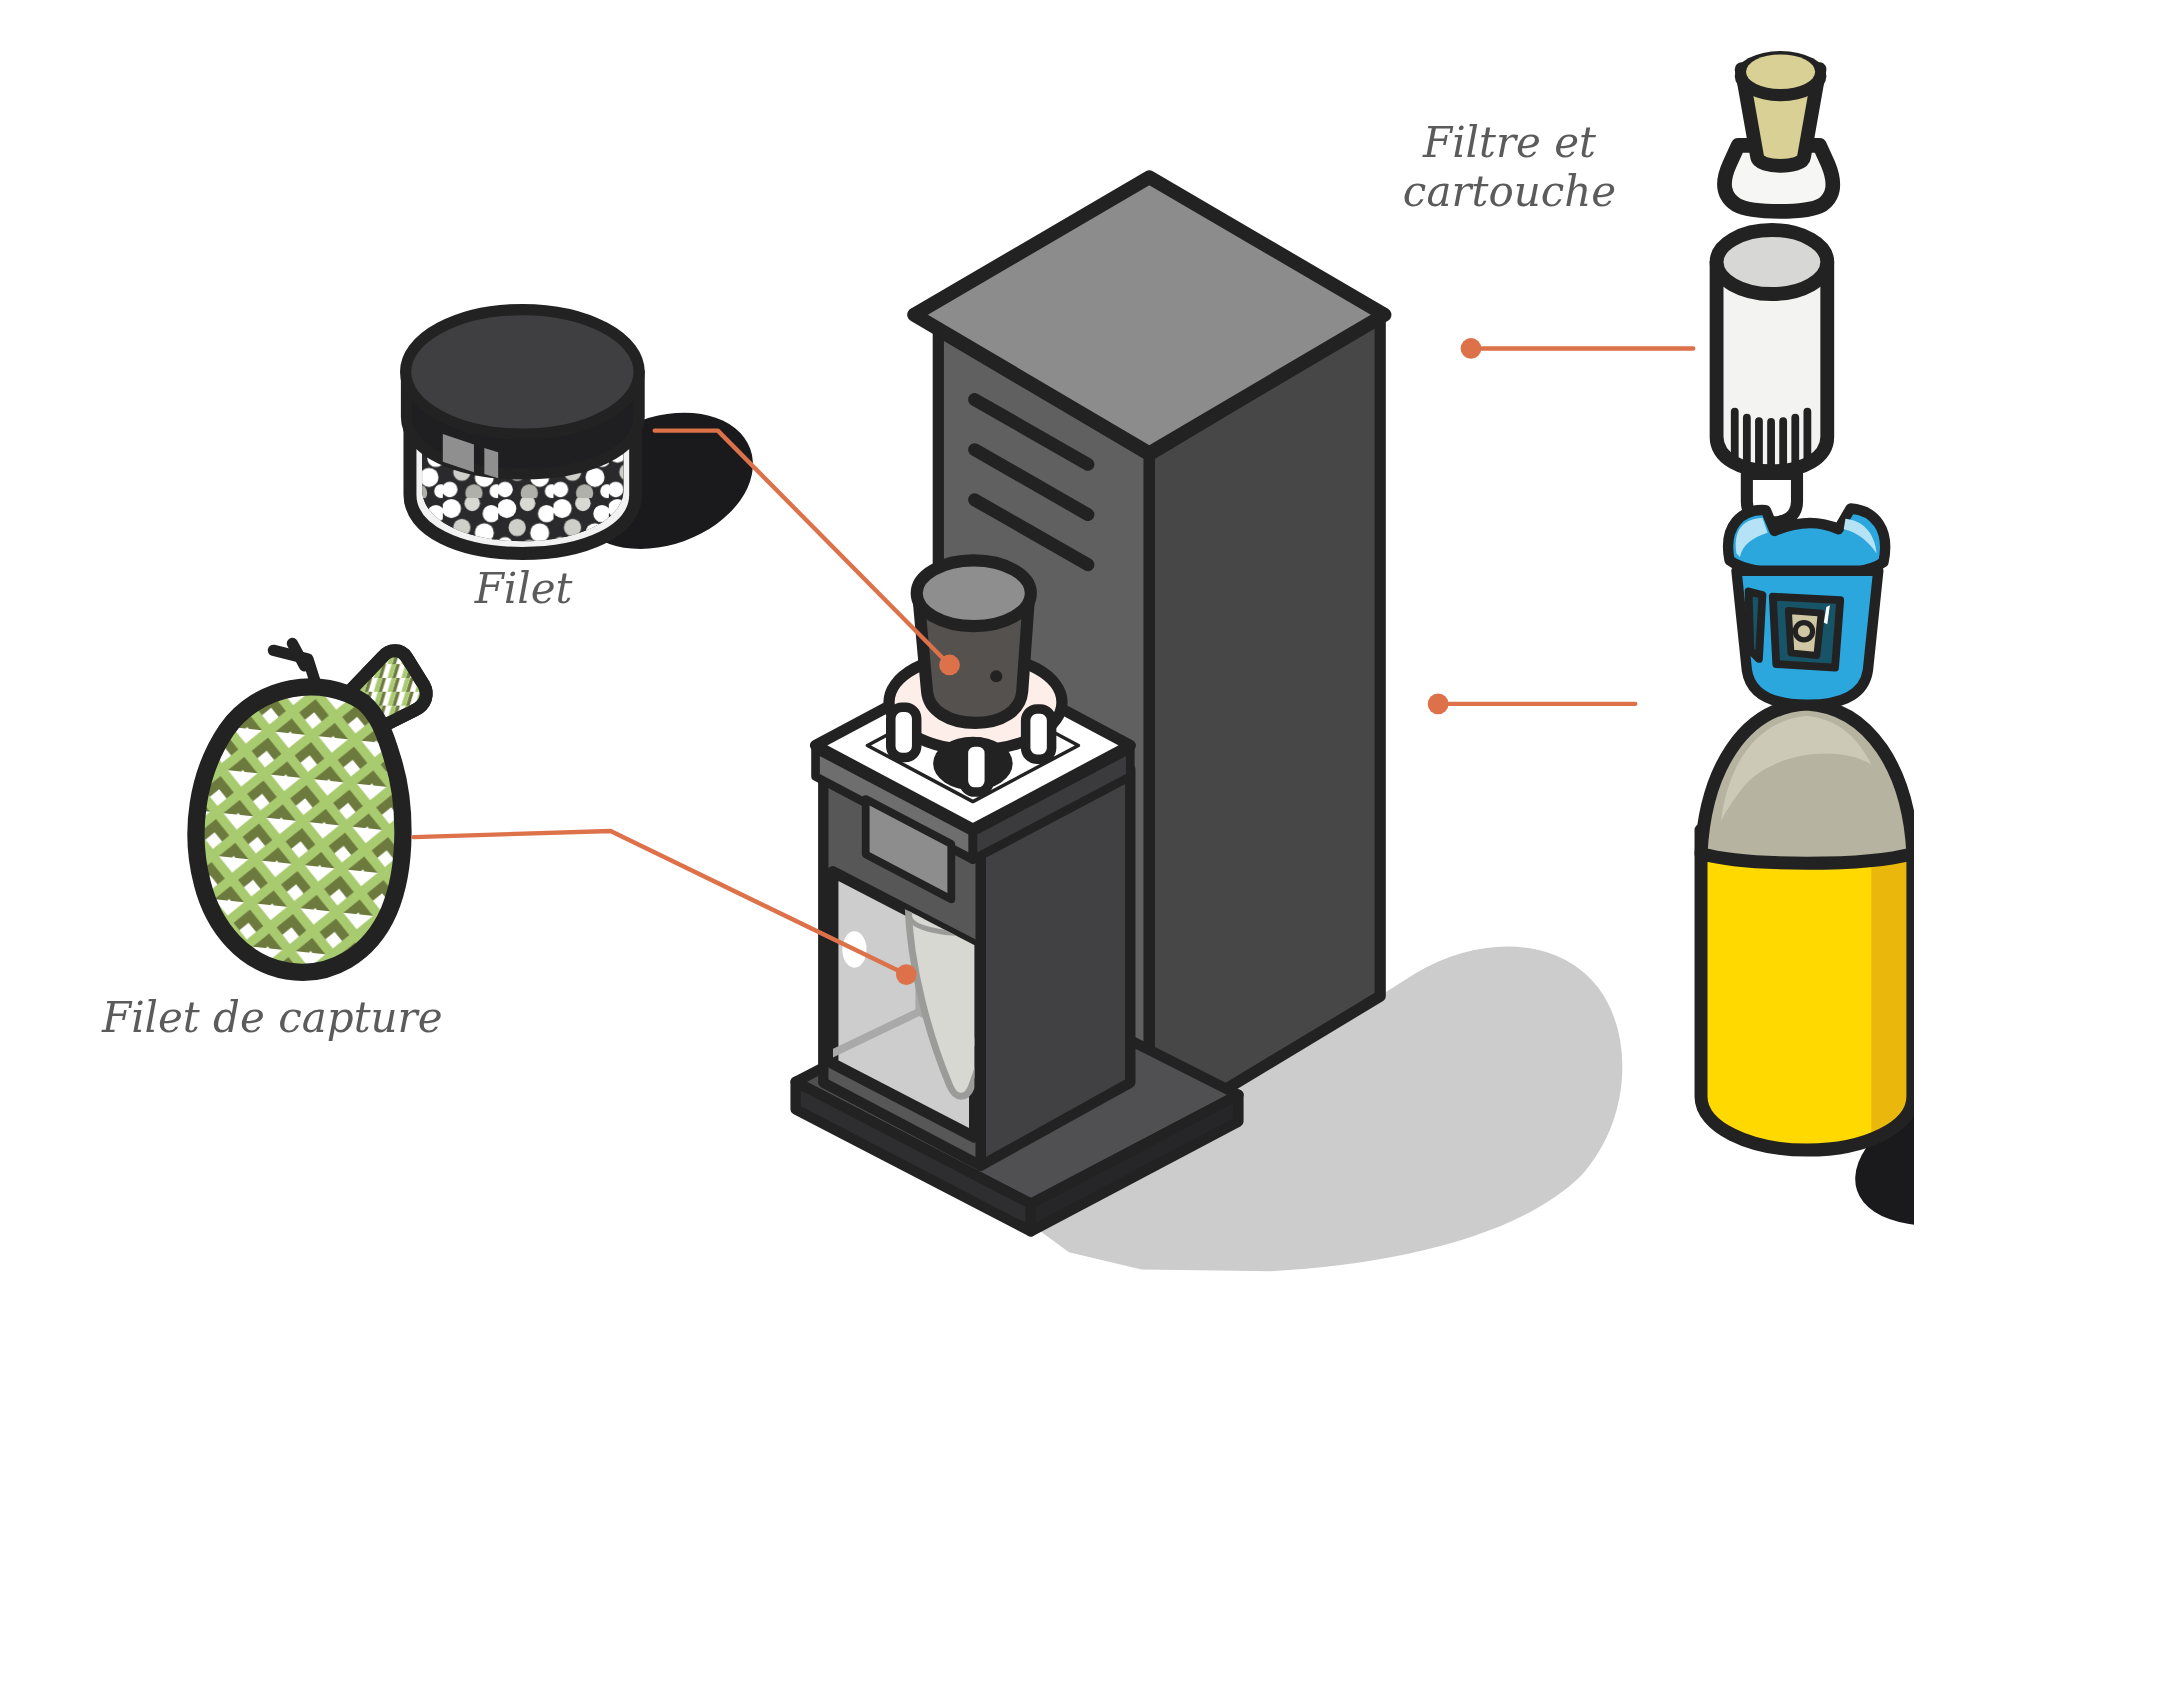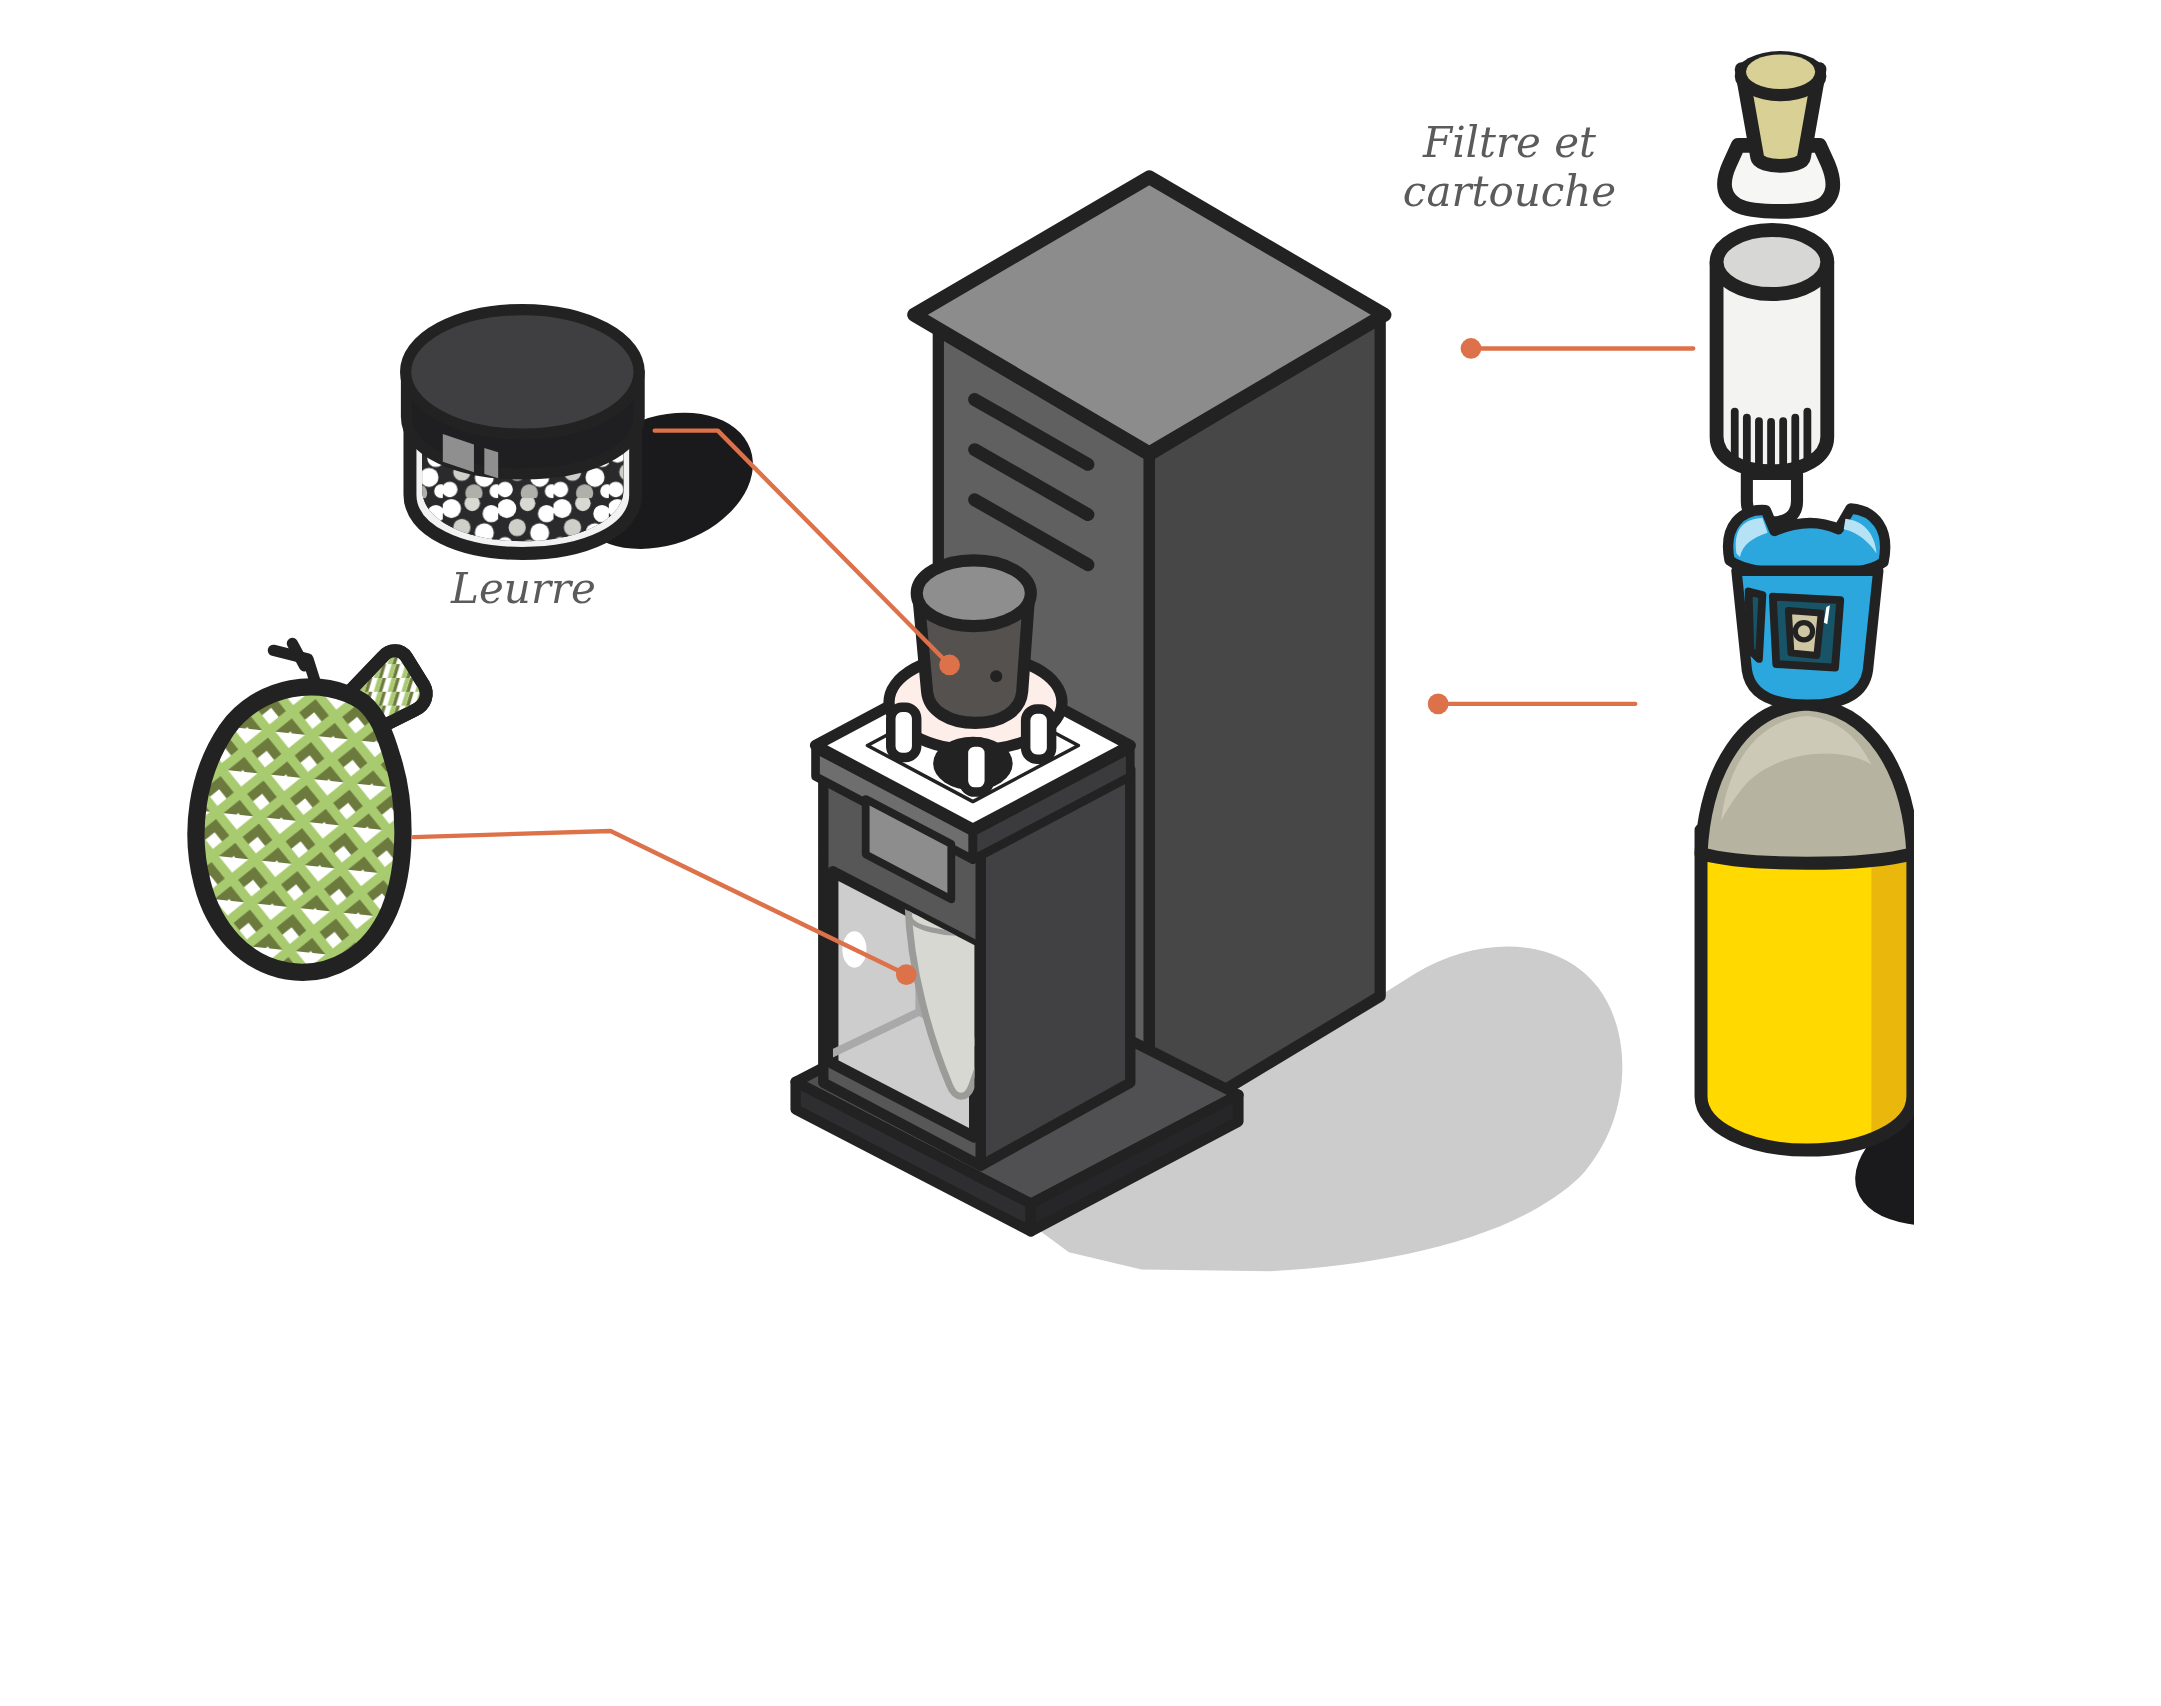--- a/index.html
+++ b/index.html
@@ -216,19 +216,22 @@
     </g>
   </g>
 </svg>
 
   <div class="lbl center" style="left:1380px;top:118px;width:259px;">
     <div>Filtre et</div>
     <div>cartouche</div>
   </div>
 
   <div class="lbl center" style="left:437px;top:564px;width:173px;">
-    <div>Leurre</div>
+    <div>Filet</div>
   </div>
 
+  <div class="lbl" style="left:102px;top:993px;">
+    <div>Filet de capture</div>
+  </div>
 
 
 </div>
 
 
 </body></html>

